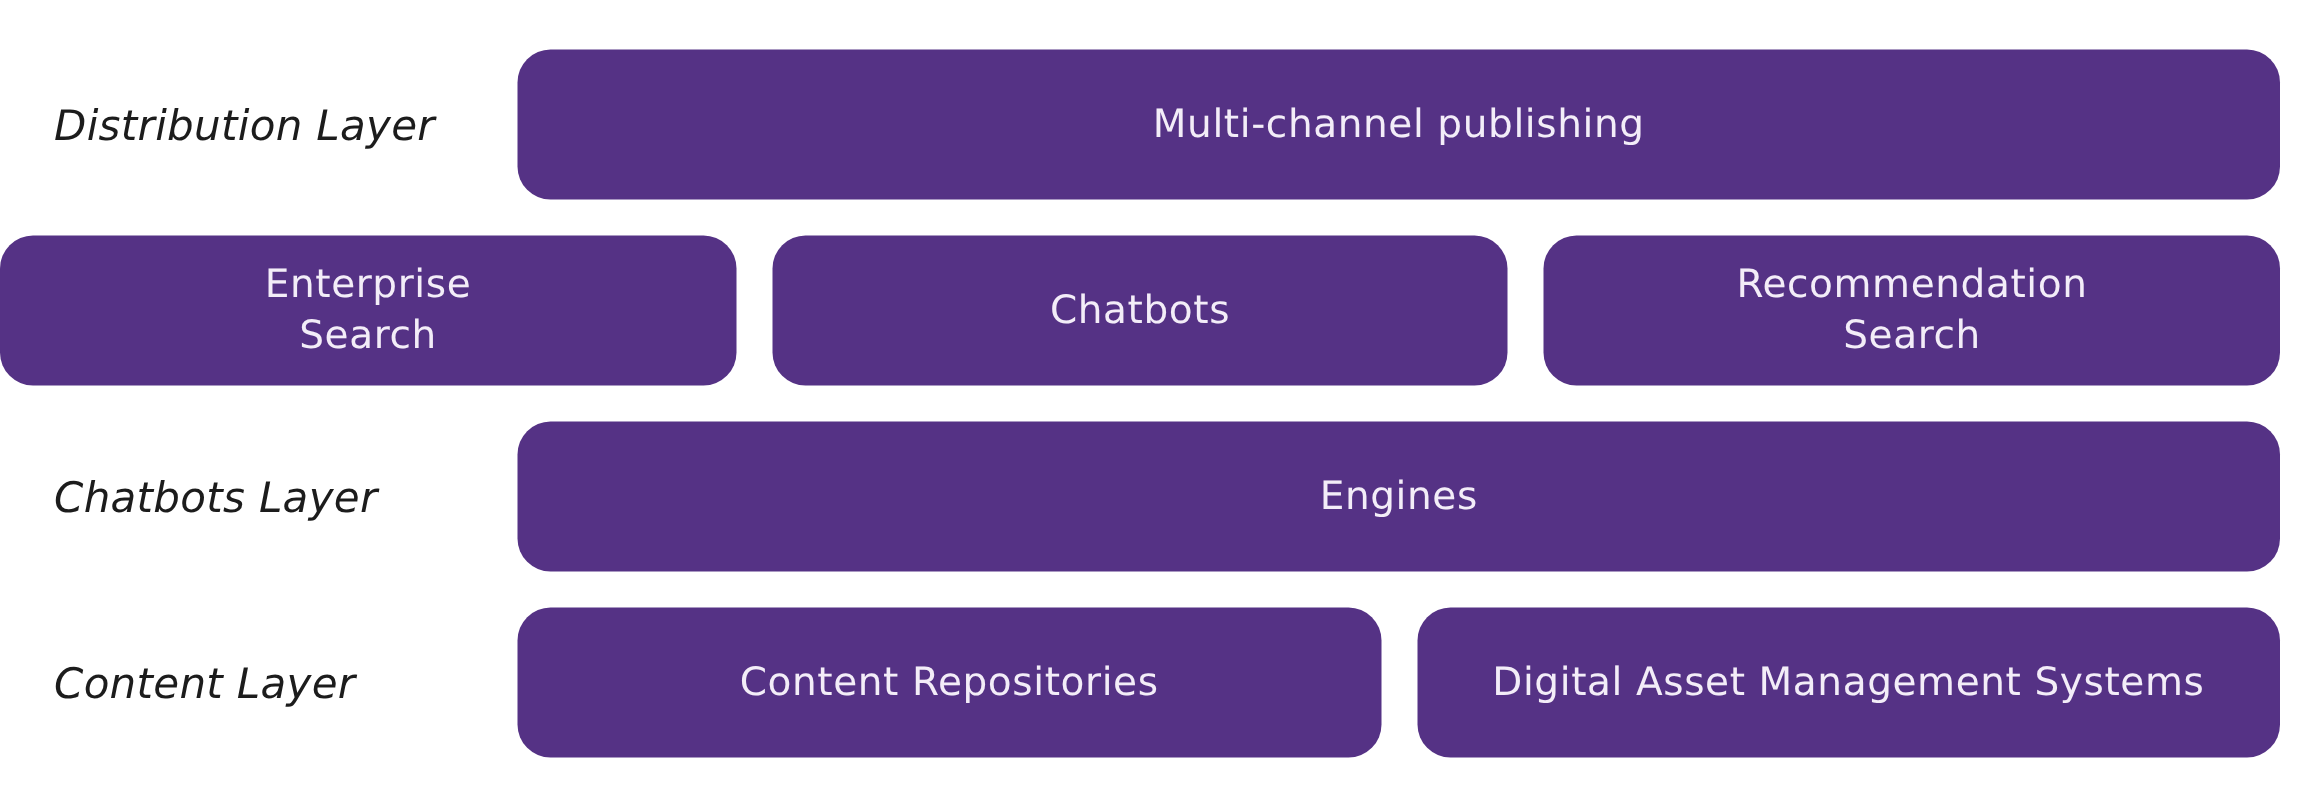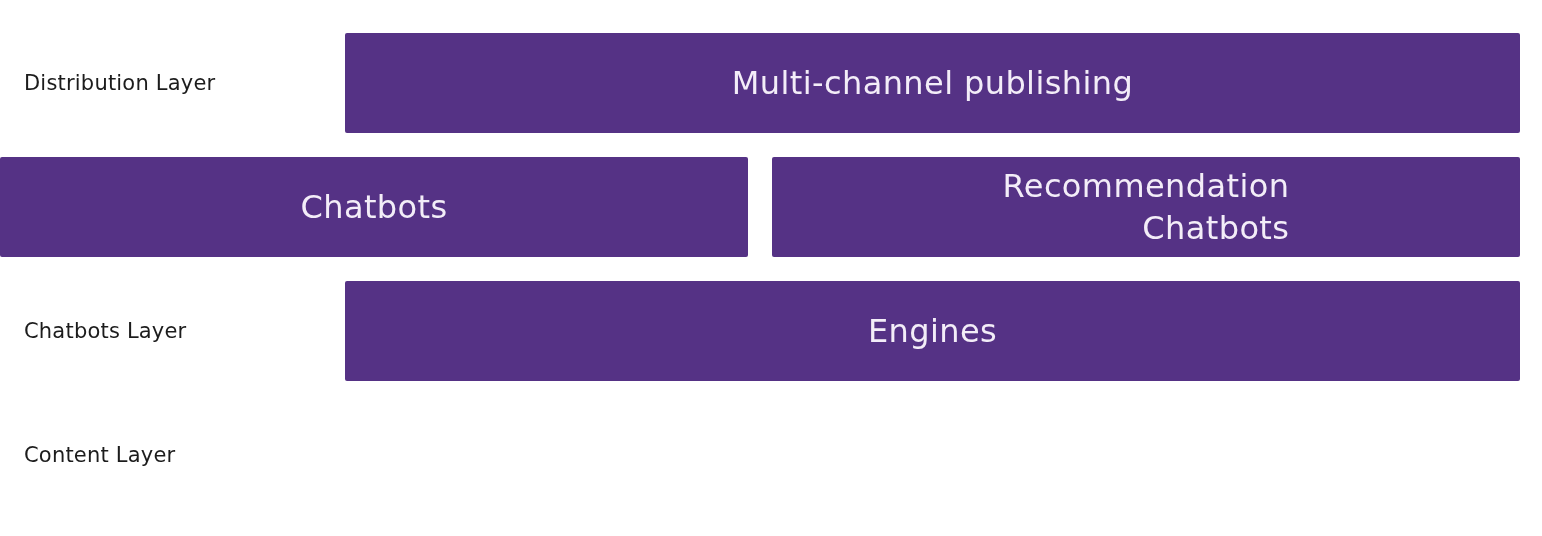--- a/index.html
+++ b/index.html
@@ -24,75 +24,80 @@
   .layer-row {
     display: flex;
     align-items: stretch;
     height: 100px;
     margin-bottom: 24px;
   }
   .layer-row:last-child { margin-bottom: 0; }
   .layer-label {
     flex: 0 0 345px;
     box-sizing: border-box;
-    padding-left: 24px;
+    padding-left: 36px;
     display: flex;
     align-items: center;
     color: var(--label-text);
-    font-size: 21px;
+    font-size: 28px;
     font-weight: 500;
     letter-spacing: 0.2px;
+    font-style: italic;
   }
   .layer-boxes {
     flex: 1;
     display: flex;
     gap: 24px;
   }
   .layer-box {
     flex: 1;
     background: var(--box-bg);
-    border-radius: 2px;
+    border-radius: 22px;
     display: flex;
     align-items: center;
     justify-content: center;
-    text-align: right;
+    text-align: center;
     color: var(--box-text);
-    font-size: 32px;
+    font-size: 26px;
     font-weight: 500;
     letter-spacing: 0.4px;
     line-height: 1.32;
     white-space: pre-line;
   }
 </style>
 </head>
 <body>
 
 <div class="diagram">
 
   <div class="layer-row">
     <div class="layer-label">Distribution Layer</div>
     <div class="layer-boxes">
       <div class="layer-box">Multi-channel publishing</div>
     </div>
   </div>
 
   <div class="layer-row">
     <div class="layer-boxes">
+      <div class="layer-box">Enterprise
+Search</div>
       <div class="layer-box">Chatbots</div>
       <div class="layer-box">Recommendation
-Chatbots</div>
+Search</div>
     </div>
   </div>
 
   <div class="layer-row">
     <div class="layer-label">Chatbots Layer</div>
     <div class="layer-boxes">
       <div class="layer-box">Engines</div>
     </div>
   </div>
 
   <div class="layer-row">
     <div class="layer-label">Content Layer</div>
     <div class="layer-boxes">
+      <div class="layer-box">Content Repositories</div>
+      <div class="layer-box">Digital Asset Management Systems</div>
     </div>
   </div>
 
 </div>
 
 </body></html>

